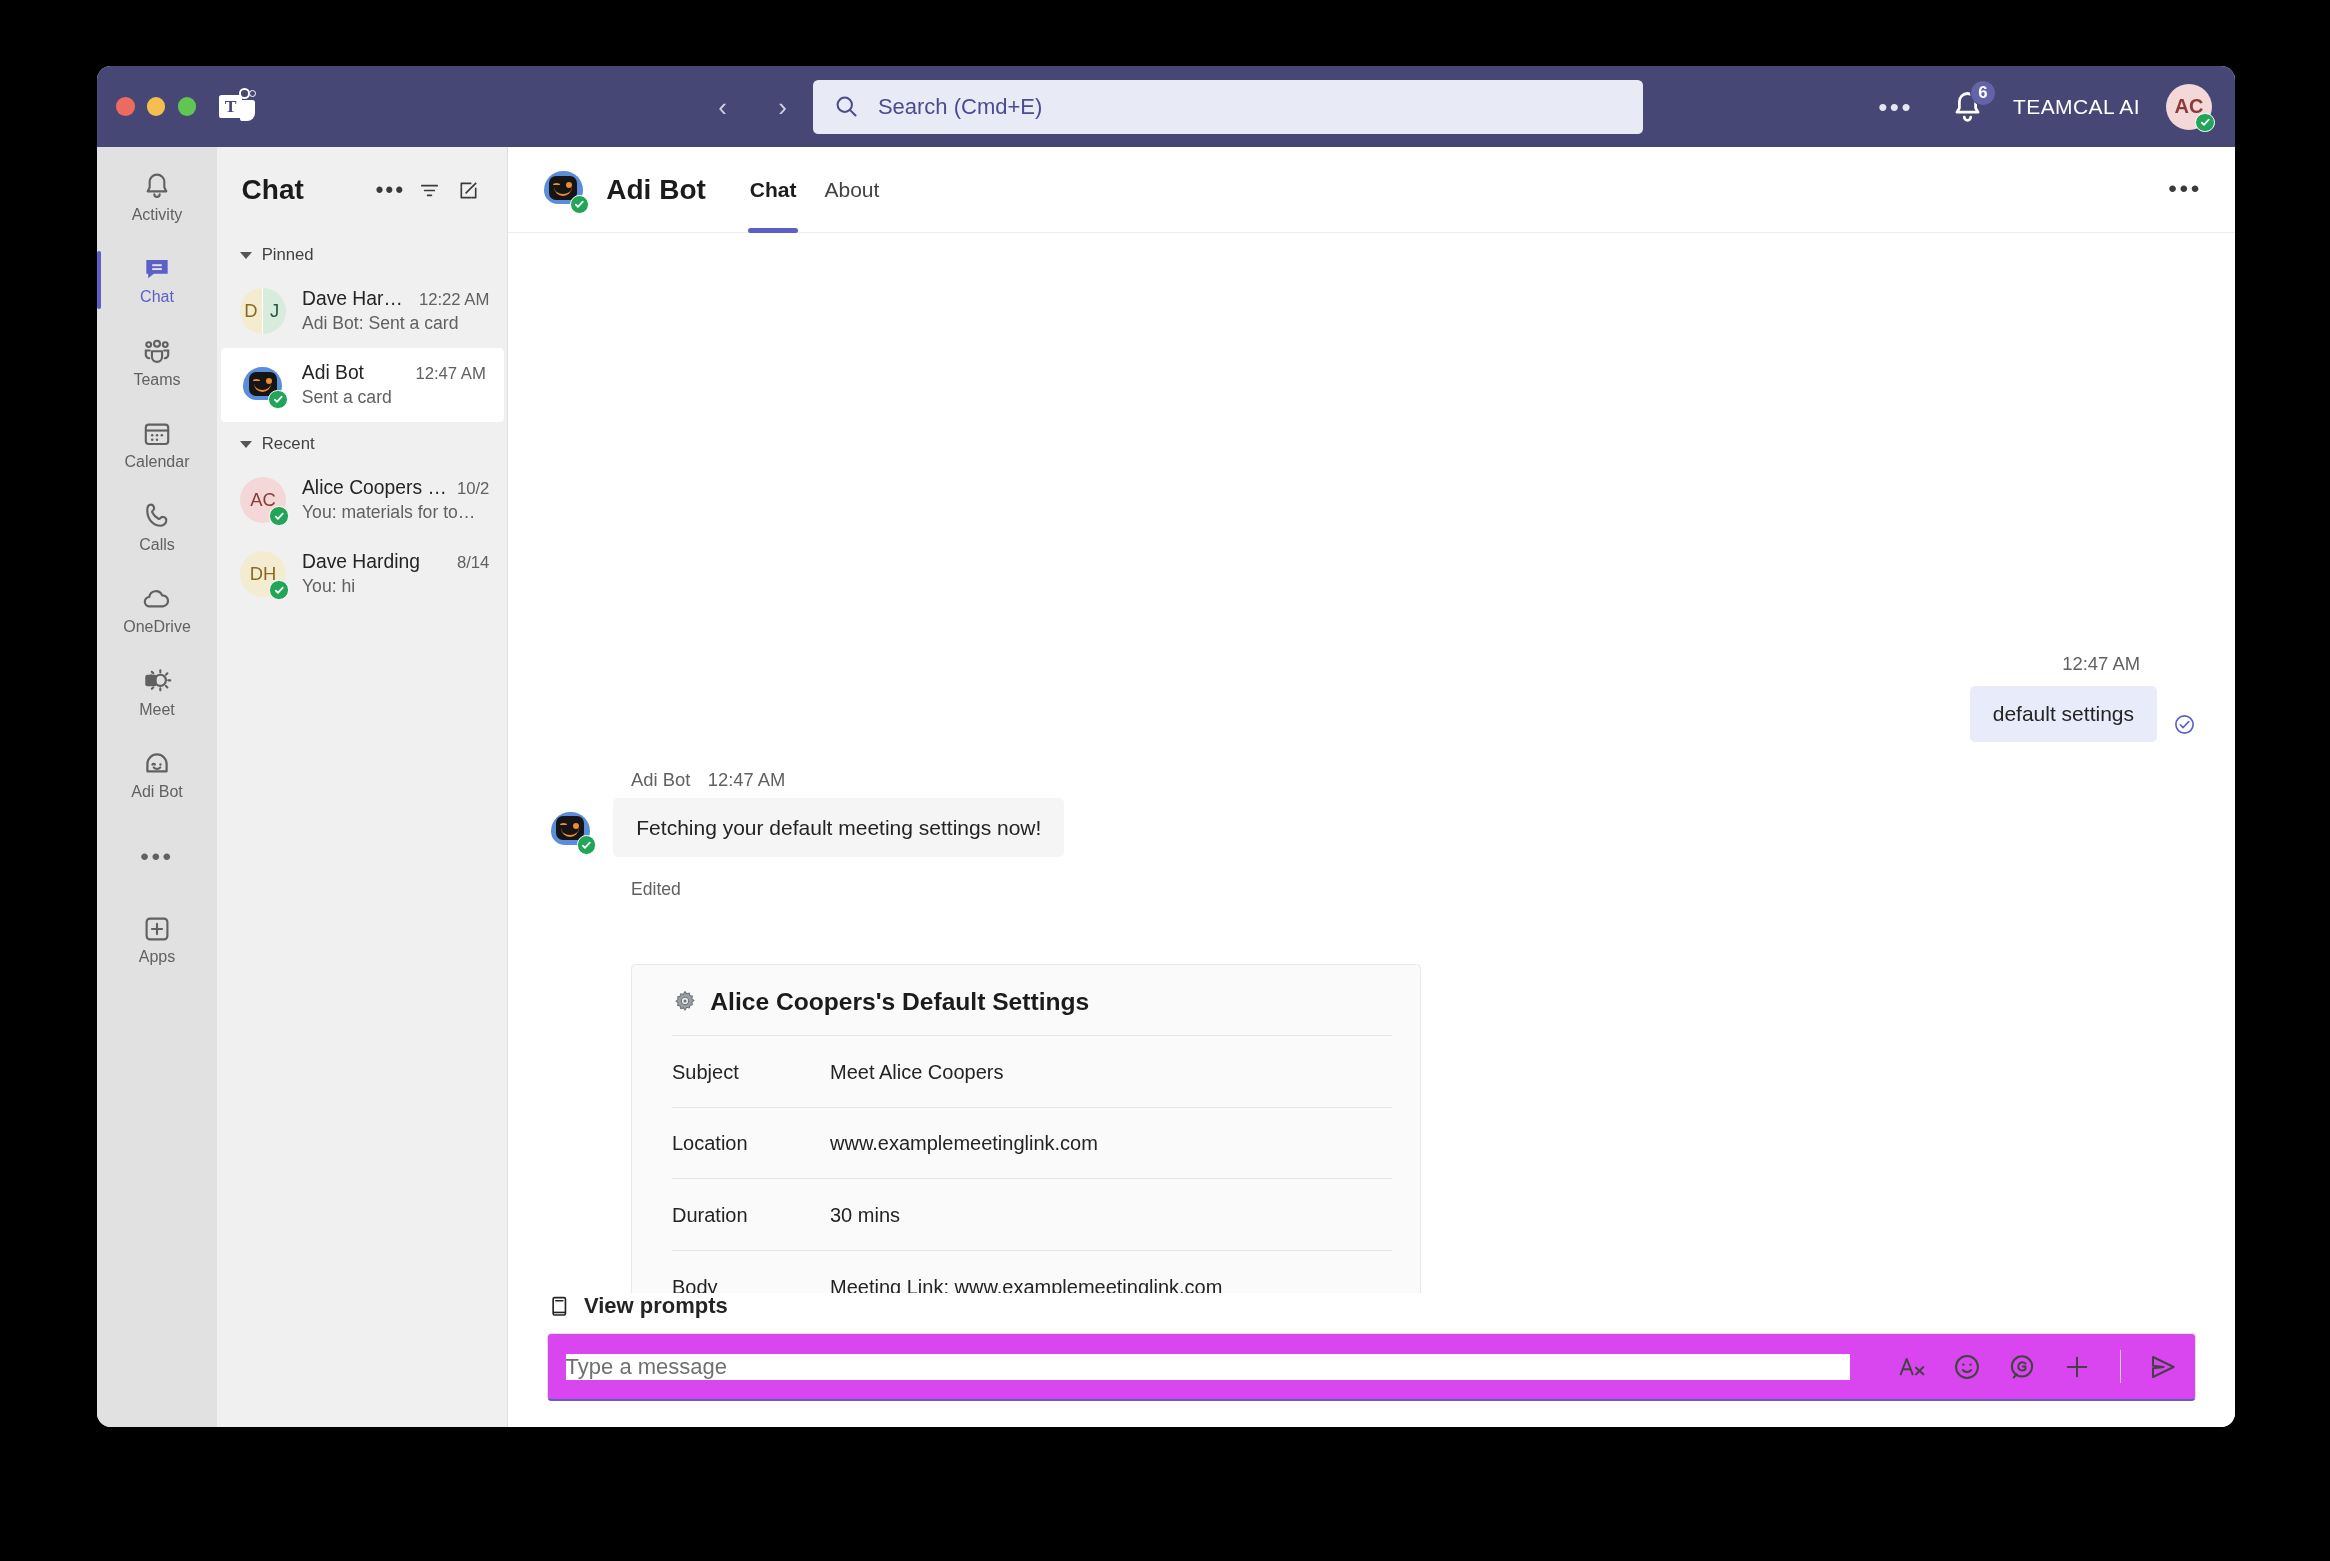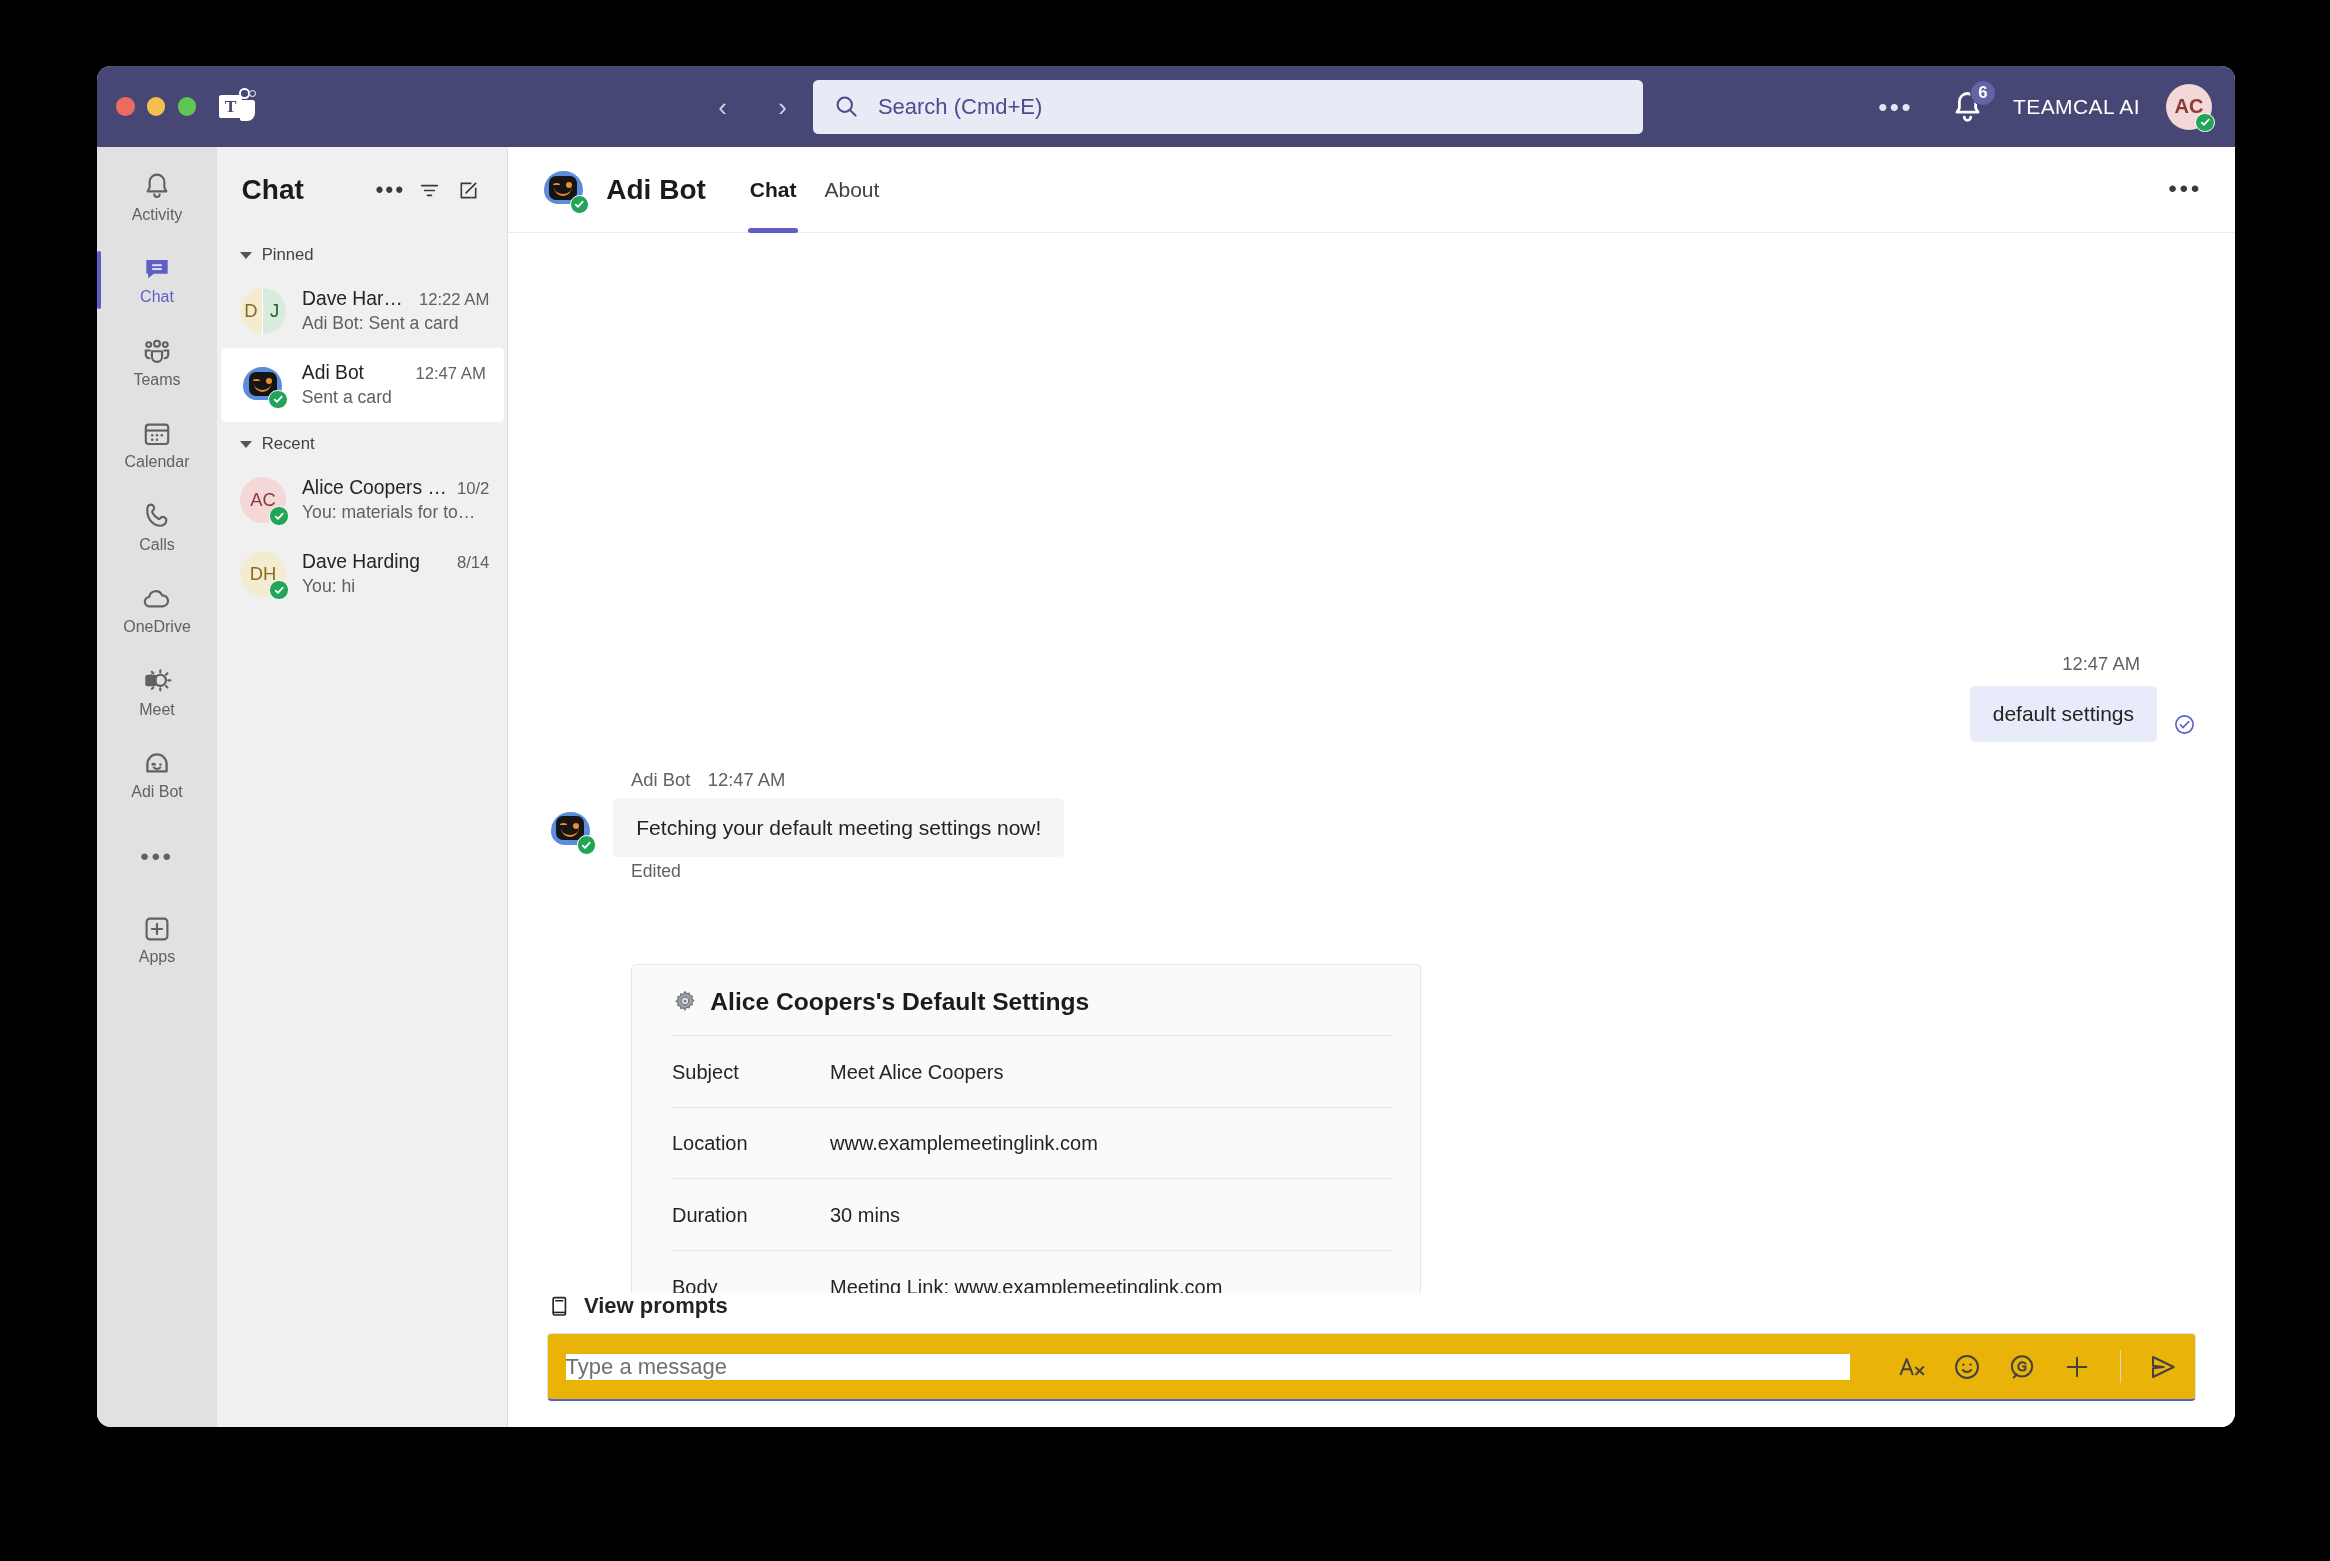--- a/index.html
+++ b/index.html
@@ -286,21 +286,21 @@
     width: 878px;
   }
   .msg-in .m-head { font-size: 18.4px; color: #616161; margin-left: 84px; }
   .msg-in .m-head .m-name { margin-right: 12.3px; }
   .msg-in .row { display: flex; align-items: flex-start; gap: 19.3px; margin-top: 7px; }
   .msg-in .bot-avatar { width: 47px; height: 47px; margin-top: 8.8px; }
   .bubble-in {
     background: #f5f5f5; border-radius: 5.3px;
     padding: 17.6px 23px; font-size: 21px; color: #252423;
   }
-  .edited { font-size: 17.6px; color: #616161; margin-left: 84px; margin-top: 4px; }
+  .edited { font-size: 17.6px; color: #616161; margin-left: 84px; margin-top: 22px; }
 
   
   .card {
     position: absolute; left: 123px; top: 731px;
     width: 790px;
     background: #fafafa; border: 0.9px solid #e8e8e8;
     border-radius: 4.4px; padding: 23px 28px 26px 40px;
   }
   .card-title {
     display: flex; align-items: center; gap: 12.3px;
@@ -325,21 +325,21 @@
     display: flex; align-items: center; justify-content: flex-start;
     gap: 12.3px; margin-bottom: 14px; cursor: pointer;
   }
   #view-prompts .vp-icon { width: 24.6px; height: 24.6px; color: #242424; }
   #view-prompts .vp-label { font-size: 22px; font-weight: 600; color: #242424; }
   #composer {
     height: 68px; border: 0.9px solid #e0e0e0;
     border-bottom: 2.6px solid #5b5fc7;
     border-radius: 4.4px;
     display: flex; align-items: center;
-    padding: 0 16px 0 17.6px; background: #eab308; gap: 46px;
+    padding: 0 16px 0 17.6px; background: #d946ef; gap: 46px;
   }
   #composer input {
     flex: 1; border: none; outline: none;
     font-family: "Liberation Sans", sans-serif;
     font-size: 22px; color: #252423;
     caret-color: #252423;
   }
   #composer input::placeholder { color: #707070; opacity: 1; }
   .comp-acts { display: flex; align-items: center; gap: 23px; }
   .comp-btn { width: 32px; height: 32px; color: #424242; cursor: pointer; }

